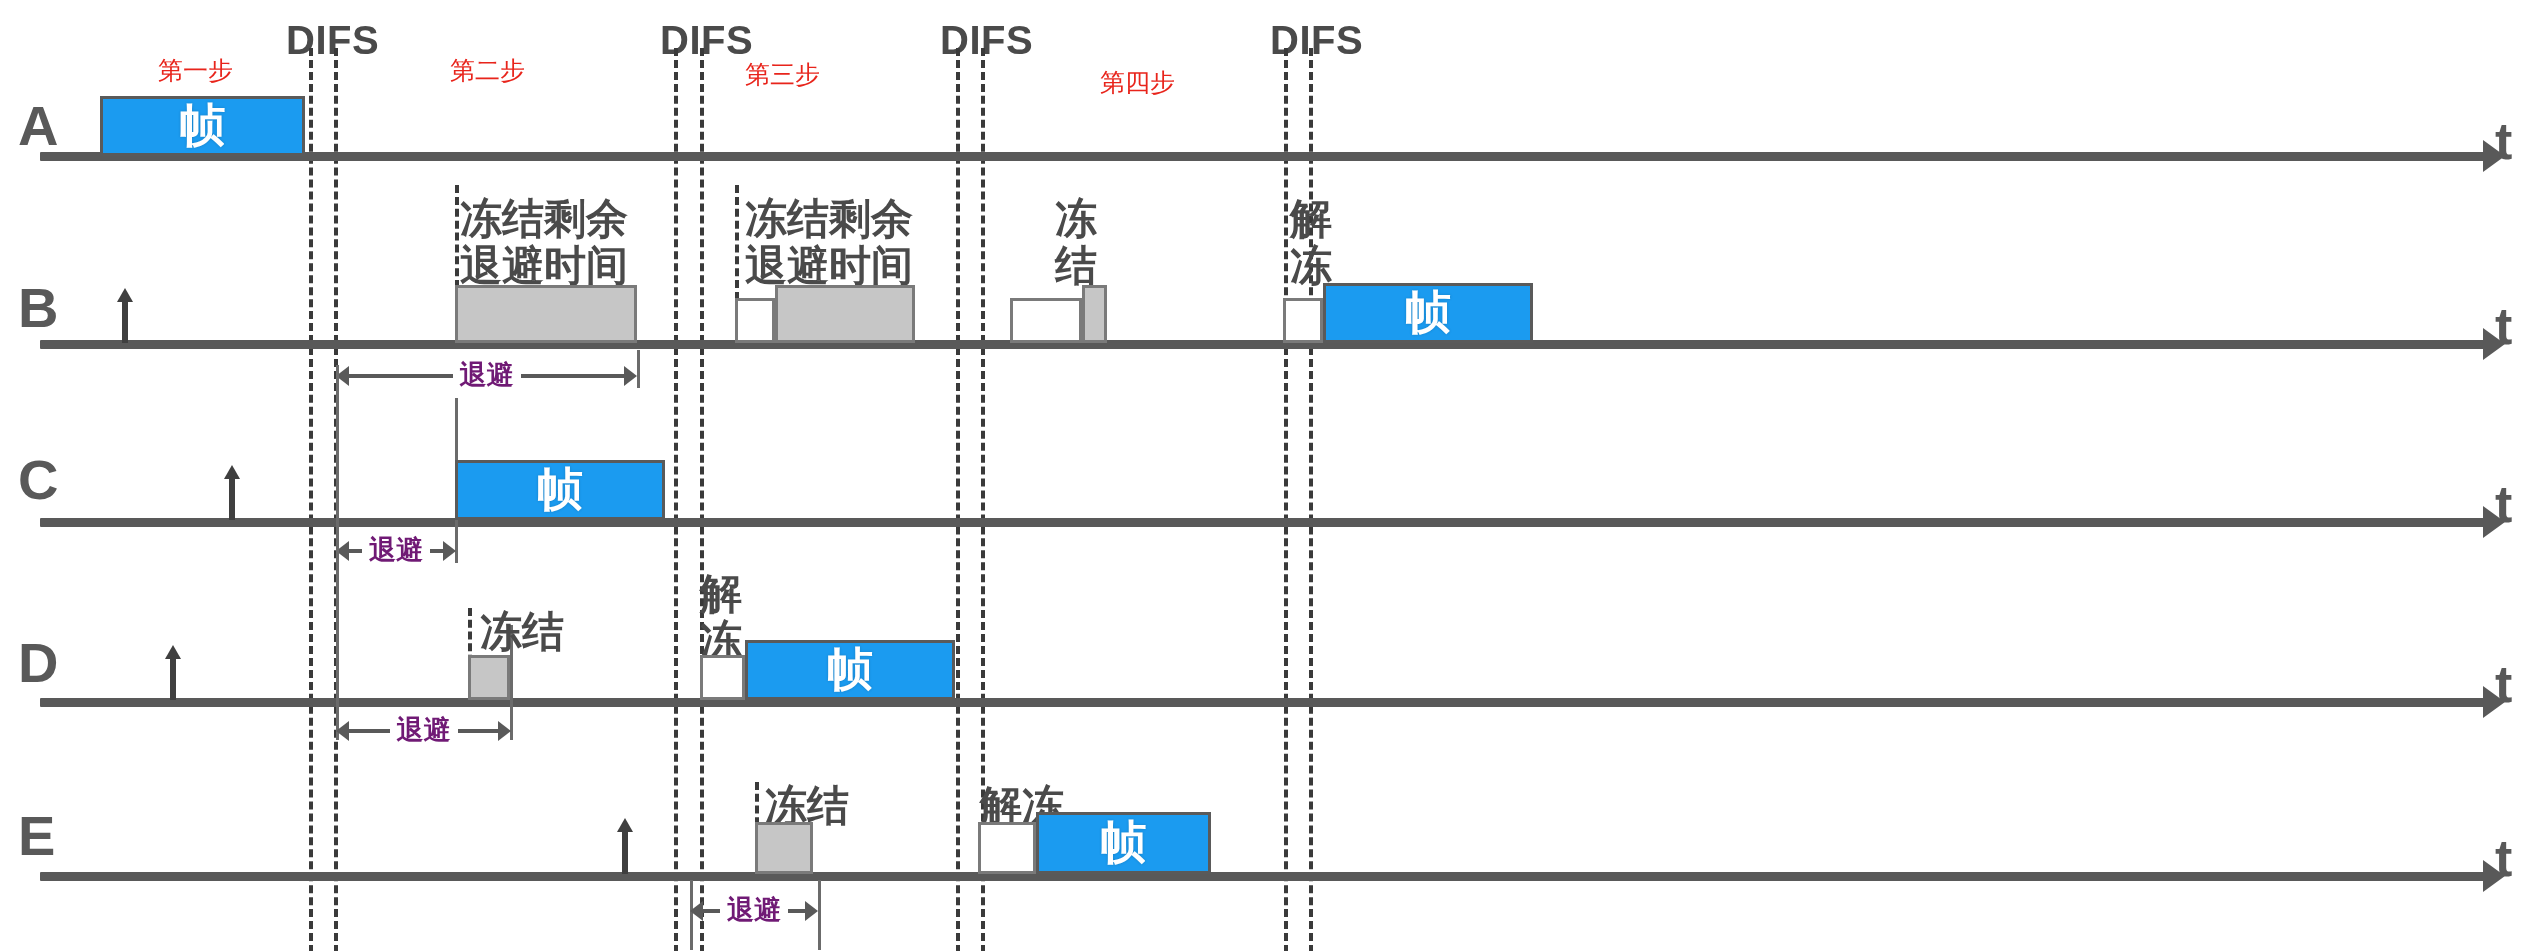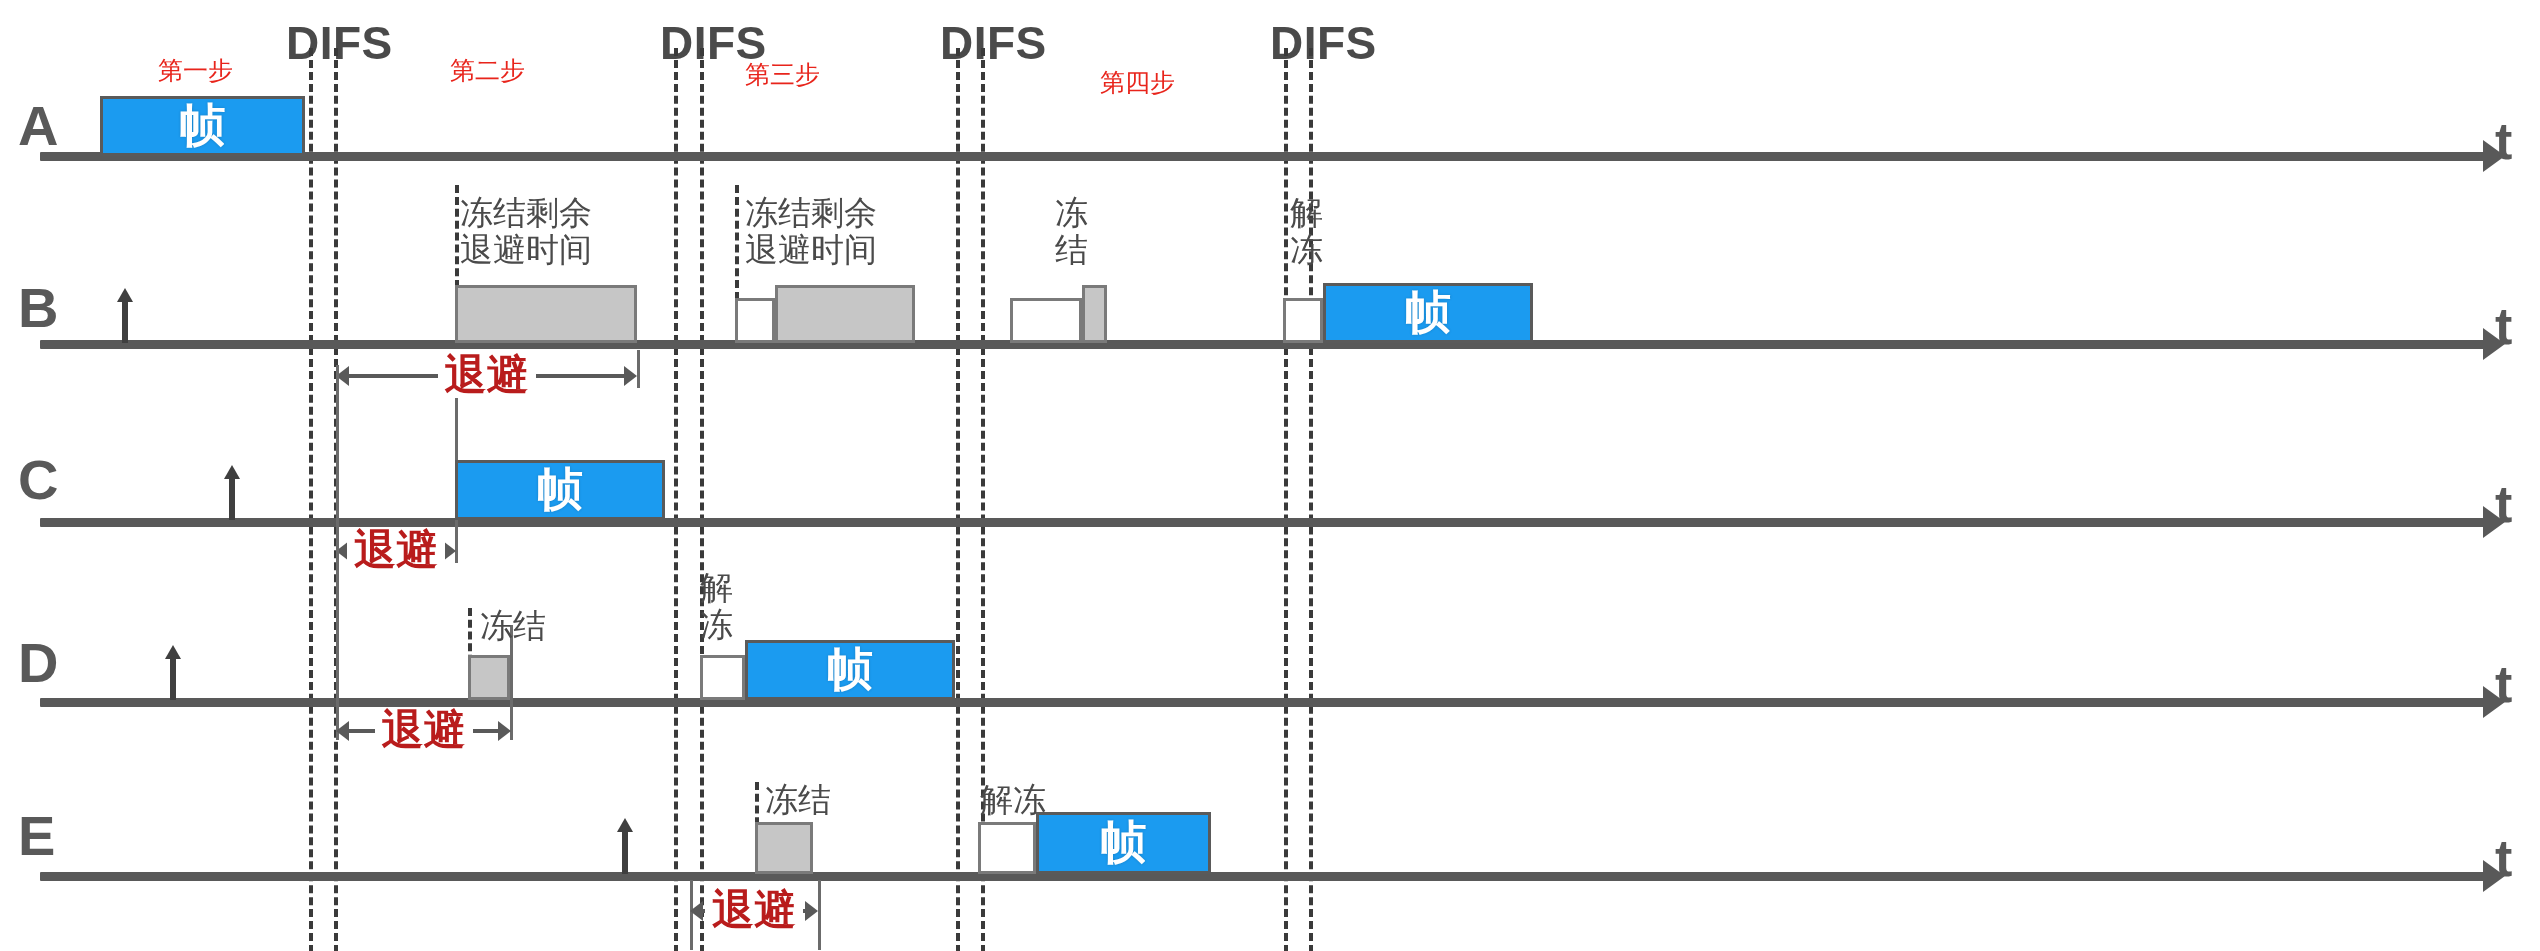--- a/index.html
+++ b/index.html
@@ -8,42 +8,42 @@
 
   .axis{position:absolute;height:9px;background:#595959;border-radius:1px;}
   .rowlabel{position:absolute;font-weight:bold;color:#595959;font-size:56px;line-height:1;}
   .taxis{position:absolute;font-weight:bold;color:#595959;font-size:52px;line-height:1;}
 
   .arrowhead{position:absolute;width:0;height:0;border-left:16px solid transparent;border-right:16px solid transparent;border-bottom:22px solid #595959;}
 
   .vdash{position:absolute;width:0;border-left:4px dashed #3a3a3a;}
   .vsolid{position:absolute;width:0;border-left:3px solid #6b6b6b;}
 
-  .difs{position:absolute;font-weight:bold;color:#4a4a4a;font-size:46px;line-height:1;letter-spacing:.5px;}
+  .difs{position:absolute;font-weight:bold;color:#4a4a4a;font-size:40px;line-height:1;letter-spacing:.5px;}
   .step{position:absolute;color:#e8241b;font-size:25px;line-height:1;font-weight:normal;}
 
   .box{position:absolute;box-sizing:border-box;border:3px solid #7a7a7a;}
   .box.frame{background:#1b9bf0;border-color:#5a5a5a;}
   .box.gray{background:#c6c6c6;}
   .box.white{background:#ffffff;}
   .box .btxt{position:absolute;left:0;right:0;top:50%;transform:translateY(-50%);text-align:center;color:#ffffff;font-weight:bold;font-size:46px;text-shadow:0 0 3px rgba(0,0,0,.18);}
 
-  .caption{position:absolute;color:#4a4a4a;font-weight:normal;font-size:33px;line-height:1.12;white-space:pre-line;}
+  .caption{position:absolute;color:#4a4a4a;font-weight:bold;font-size:42px;line-height:1.12;white-space:pre-line;}
 
   
   .marker{position:absolute;}
   .marker .stem{position:absolute;left:5px;top:10px;width:6px;background:#3f3f3f;}
   .marker .head{position:absolute;left:0;top:0;width:0;height:0;border-left:8px solid transparent;border-right:8px solid transparent;border-bottom:14px solid #3f3f3f;}
 
   
   .meas{position:absolute;height:40px;}
   .meas .bar{position:absolute;top:19px;left:11px;right:11px;height:4px;background:#595959;}
   .meas .lh{position:absolute;top:11px;left:0;width:0;height:0;border-top:10px solid transparent;border-bottom:10px solid transparent;border-right:13px solid #595959;}
   .meas .rh{position:absolute;top:11px;right:0;width:0;height:0;border-top:10px solid transparent;border-bottom:10px solid transparent;border-left:13px solid #595959;}
-  .meas .lbl{position:absolute;top:50%;left:50%;transform:translate(-50%,-50%);background:#fff;padding:0 7px;color:#b91c1c;font-weight:bold;font-size:42px;line-height:1;white-space:nowrap;}
+  .meas .lbl{position:absolute;top:50%;left:50%;transform:translate(-50%,-50%);background:#fff;padding:0 7px;color:#701a75;font-weight:bold;font-size:27px;line-height:1;white-space:nowrap;}
 </style>
 </head>
 <body>
 
 <div id="stage">
 
   <div class="step" style="left:158px;top:58px;">第一步</div>
   <div class="step" style="left:450px;top:58px;">第二步</div>
   <div class="step" style="left:745px;top:62px;font-family:Liberation Serif, serif;">第三步</div>
   <div class="step" style="left:1100px;top:70px;">第四步</div>

